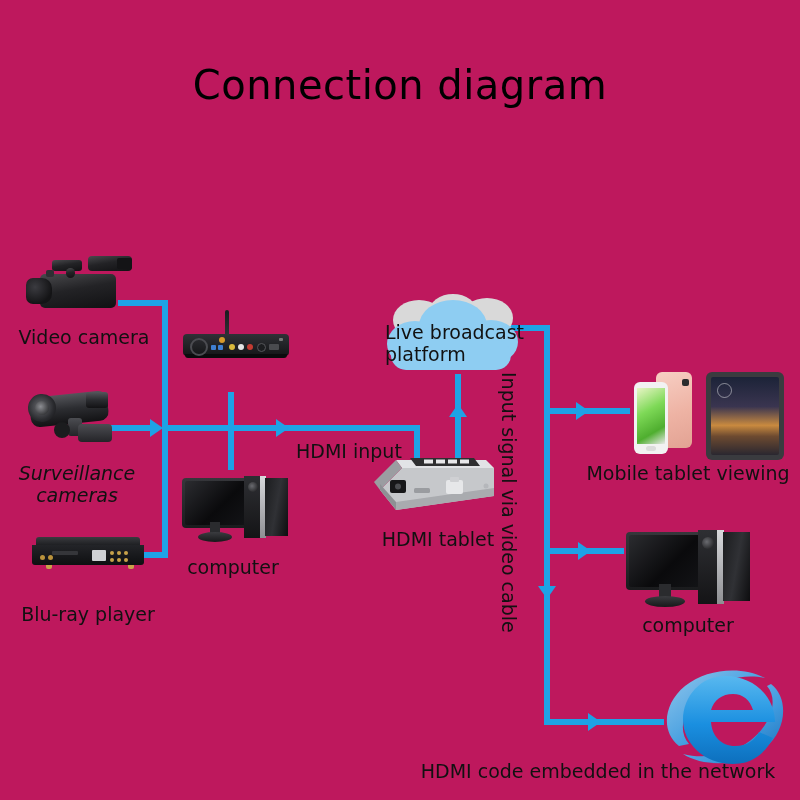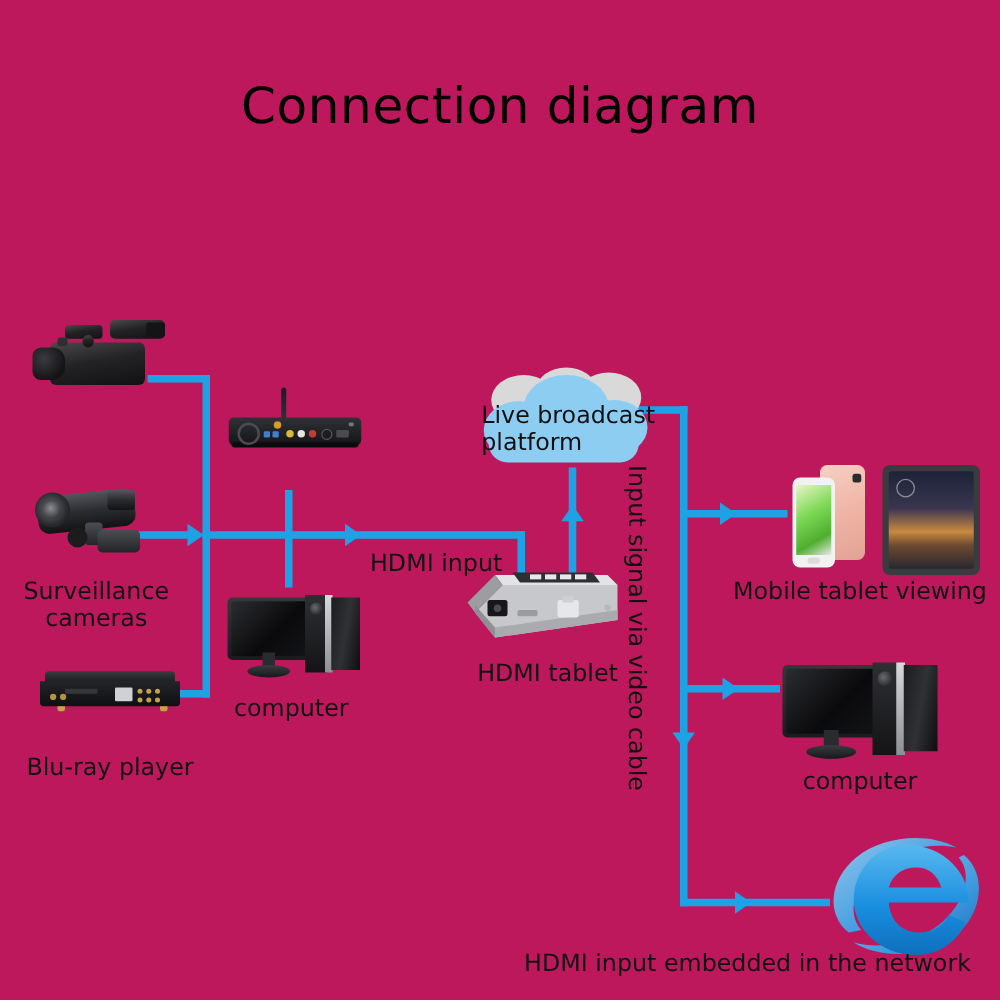--- a/index.html
+++ b/index.html
@@ -172,31 +172,32 @@
 
   <div class="abs" style="left:22px; top:250px; width:112px; height:64px;">
     <div class="abs cam-body" style="left:18px; top:24px; width:76px; height:34px;"></div>
     <div class="abs cam-lens" style="left:4px; top:28px; width:26px; height:26px;"></div>
     <div class="abs cam-body" style="left:66px; top:6px; width:44px; height:15px; border-radius:4px;"></div>
     <div class="abs cam-body" style="left:30px; top:10px; width:30px; height:11px; border-radius:3px;"></div>
     <div class="abs cam-body" style="left:44px; top:18px; width:9px; height:10px;"></div>
     <div class="abs" style="left:95px; top:8px; width:15px; height:11px; background:#141416; border-radius:2px;"></div>
     <div class="abs" style="left:24px; top:20px; width:8px; height:7px; background:#2e2f33; border-radius:2px;"></div>
   </div>
+  <div class="abs label" style="left:0px; top:326px; width:168px;">Video camera</div>
 
   <div class="abs" style="left:28px; top:388px; width:96px; height:62px;">
     <div class="abs bullet-tube" style="left:2px; top:6px; width:78px; height:30px; transform:rotate(-6deg);"></div>
     <div class="abs bullet-face" style="left:0px; top:6px; width:28px; height:28px; transform:rotate(-6deg);"></div>
     <div class="abs" style="left:7px; top:13px; width:14px; height:14px; background:radial-gradient(circle at 40% 40%,#8d8e93,#17181a); border-radius:50%;"></div>
     <div class="abs bullet-tube" style="left:58px; top:4px; width:22px; height:16px; border-radius:3px;"></div>
     <div class="abs bullet-mount" style="left:40px; top:30px; width:14px; height:18px;"></div>
     <div class="abs bullet-mount" style="left:50px; top:36px; width:34px; height:18px; border-radius:4px;"></div>
     <div class="abs" style="left:26px; top:34px; width:16px; height:16px; background:#1b1c1e; border-radius:50%;"></div>
   </div>
-  <div class="abs label" style="left:0px; top:462px; width:154px;">Surveillance
+  <div class="abs label" style="left:0px; top:462px; width:154px;font-style:italic;">Surveillance
 cameras</div>
 
   <div class="abs" style="left:32px; top:537px; width:112px; height:32px;">
     <div class="abs deck-top" style="left:4px; top:0px; width:104px; height:9px;"></div>
     <div class="abs deck-face" style="left:0px; top:8px; width:112px; height:20px;"></div>
     <div class="abs" style="left:60px; top:13px; width:14px; height:11px; background:#cfd1d4; border-radius:1px;"></div>
     <div class="abs" style="left:20px; top:14px; width:26px; height:4px; background:#35363a; border-radius:1px;"></div>
     <div class="abs port" style="left:8px; top:18px; width:5px; height:5px; background:#b9923c;"></div>
     <div class="abs port" style="left:16px; top:18px; width:5px; height:5px; background:#b9923c;"></div>
     <div class="abs port" style="left:78px; top:14px; width:4px; height:4px; background:#c8a24a;"></div>
@@ -325,15 +326,15 @@
       </defs>
       <path d="M24 86 C6 72 8 44 30 26 C52 8 88 6 110 18 C92 14 66 18 48 32 C28 48 22 70 34 84 Z" fill="url(#iering)" opacity="0.95"></path>
       <path d="M116 24 C134 38 132 70 110 88 C88 106 50 108 28 94 C50 100 78 94 96 80 C116 64 124 40 112 26 Z" fill="url(#iering)" opacity="0.95"></path>
       <path d="M70 18 C96 18 116 36 118 58 L62 58 C62 50 68 44 78 44 C86 44 92 48 94 54 L110 54
                C106 34 92 22 70 22 Z" fill="none"></path>
       <path d="M70 16 C100 16 120 38 120 62 L56 62 C57 76 66 86 80 86 C92 86 100 80 104 72
                L118 78 C110 94 96 104 78 104 C48 104 28 82 28 60 C28 36 46 16 70 16 Z
                M56 50 L98 50 C95 40 88 34 78 34 C67 34 59 40 56 50 Z" fill="url(#ieblue)"></path>
     </svg>
   </div>
-  <div class="abs label" style="left:400px; top:760px; width:396px; text-align:center;">HDMI input embedded in the network</div>
+  <div class="abs label" style="left:400px; top:760px; width:396px; text-align:center;">HDMI code embedded in the network</div>
 
 </div>
 
 </body></html>

